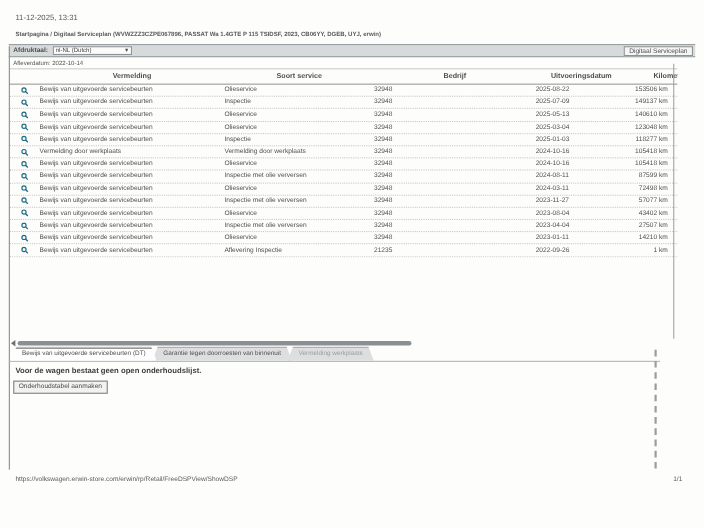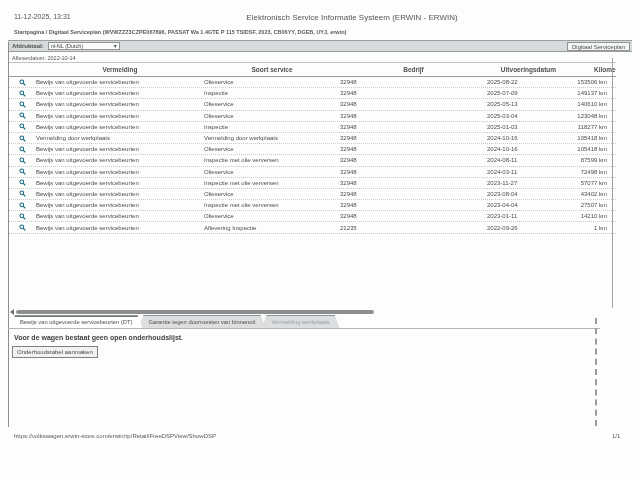--- a/index.html
+++ b/index.html
@@ -70,21 +70,20 @@
   .page-num   { position:absolute; left:612px; top:433px; font-size:6px; color:#5a5a5a; }
 
   .mag-icon svg { display:block; }
 </style>
 </head>
 <body>
 
 <div class="sheet">
 
   <div class="print-datetime">11-12-2025, 13:31</div>
-  <div class="print-title">Elektronisch Service Informatie Systeem (ERWIN - ERWIN)</div>
   <div class="breadcrumb">Startpagina / Digitaal Serviceplan (WVWZZZ3CZPE067896, PASSAT Wa 1.4GTE P 115 TSIDSF, 2023, CB06YY, DGEB, UYJ, erwin)</div>
 
   <div class="toolbar">
     <span class="toolbar-label">Afdruktaal:</span>
     <div class="lang-select">
       <span>nl-NL (Dutch)</span>
       <span class="arrow">▾</span>
     </div>
     <div class="dsp-button">Digitaal Serviceplan</div>
   </div>

